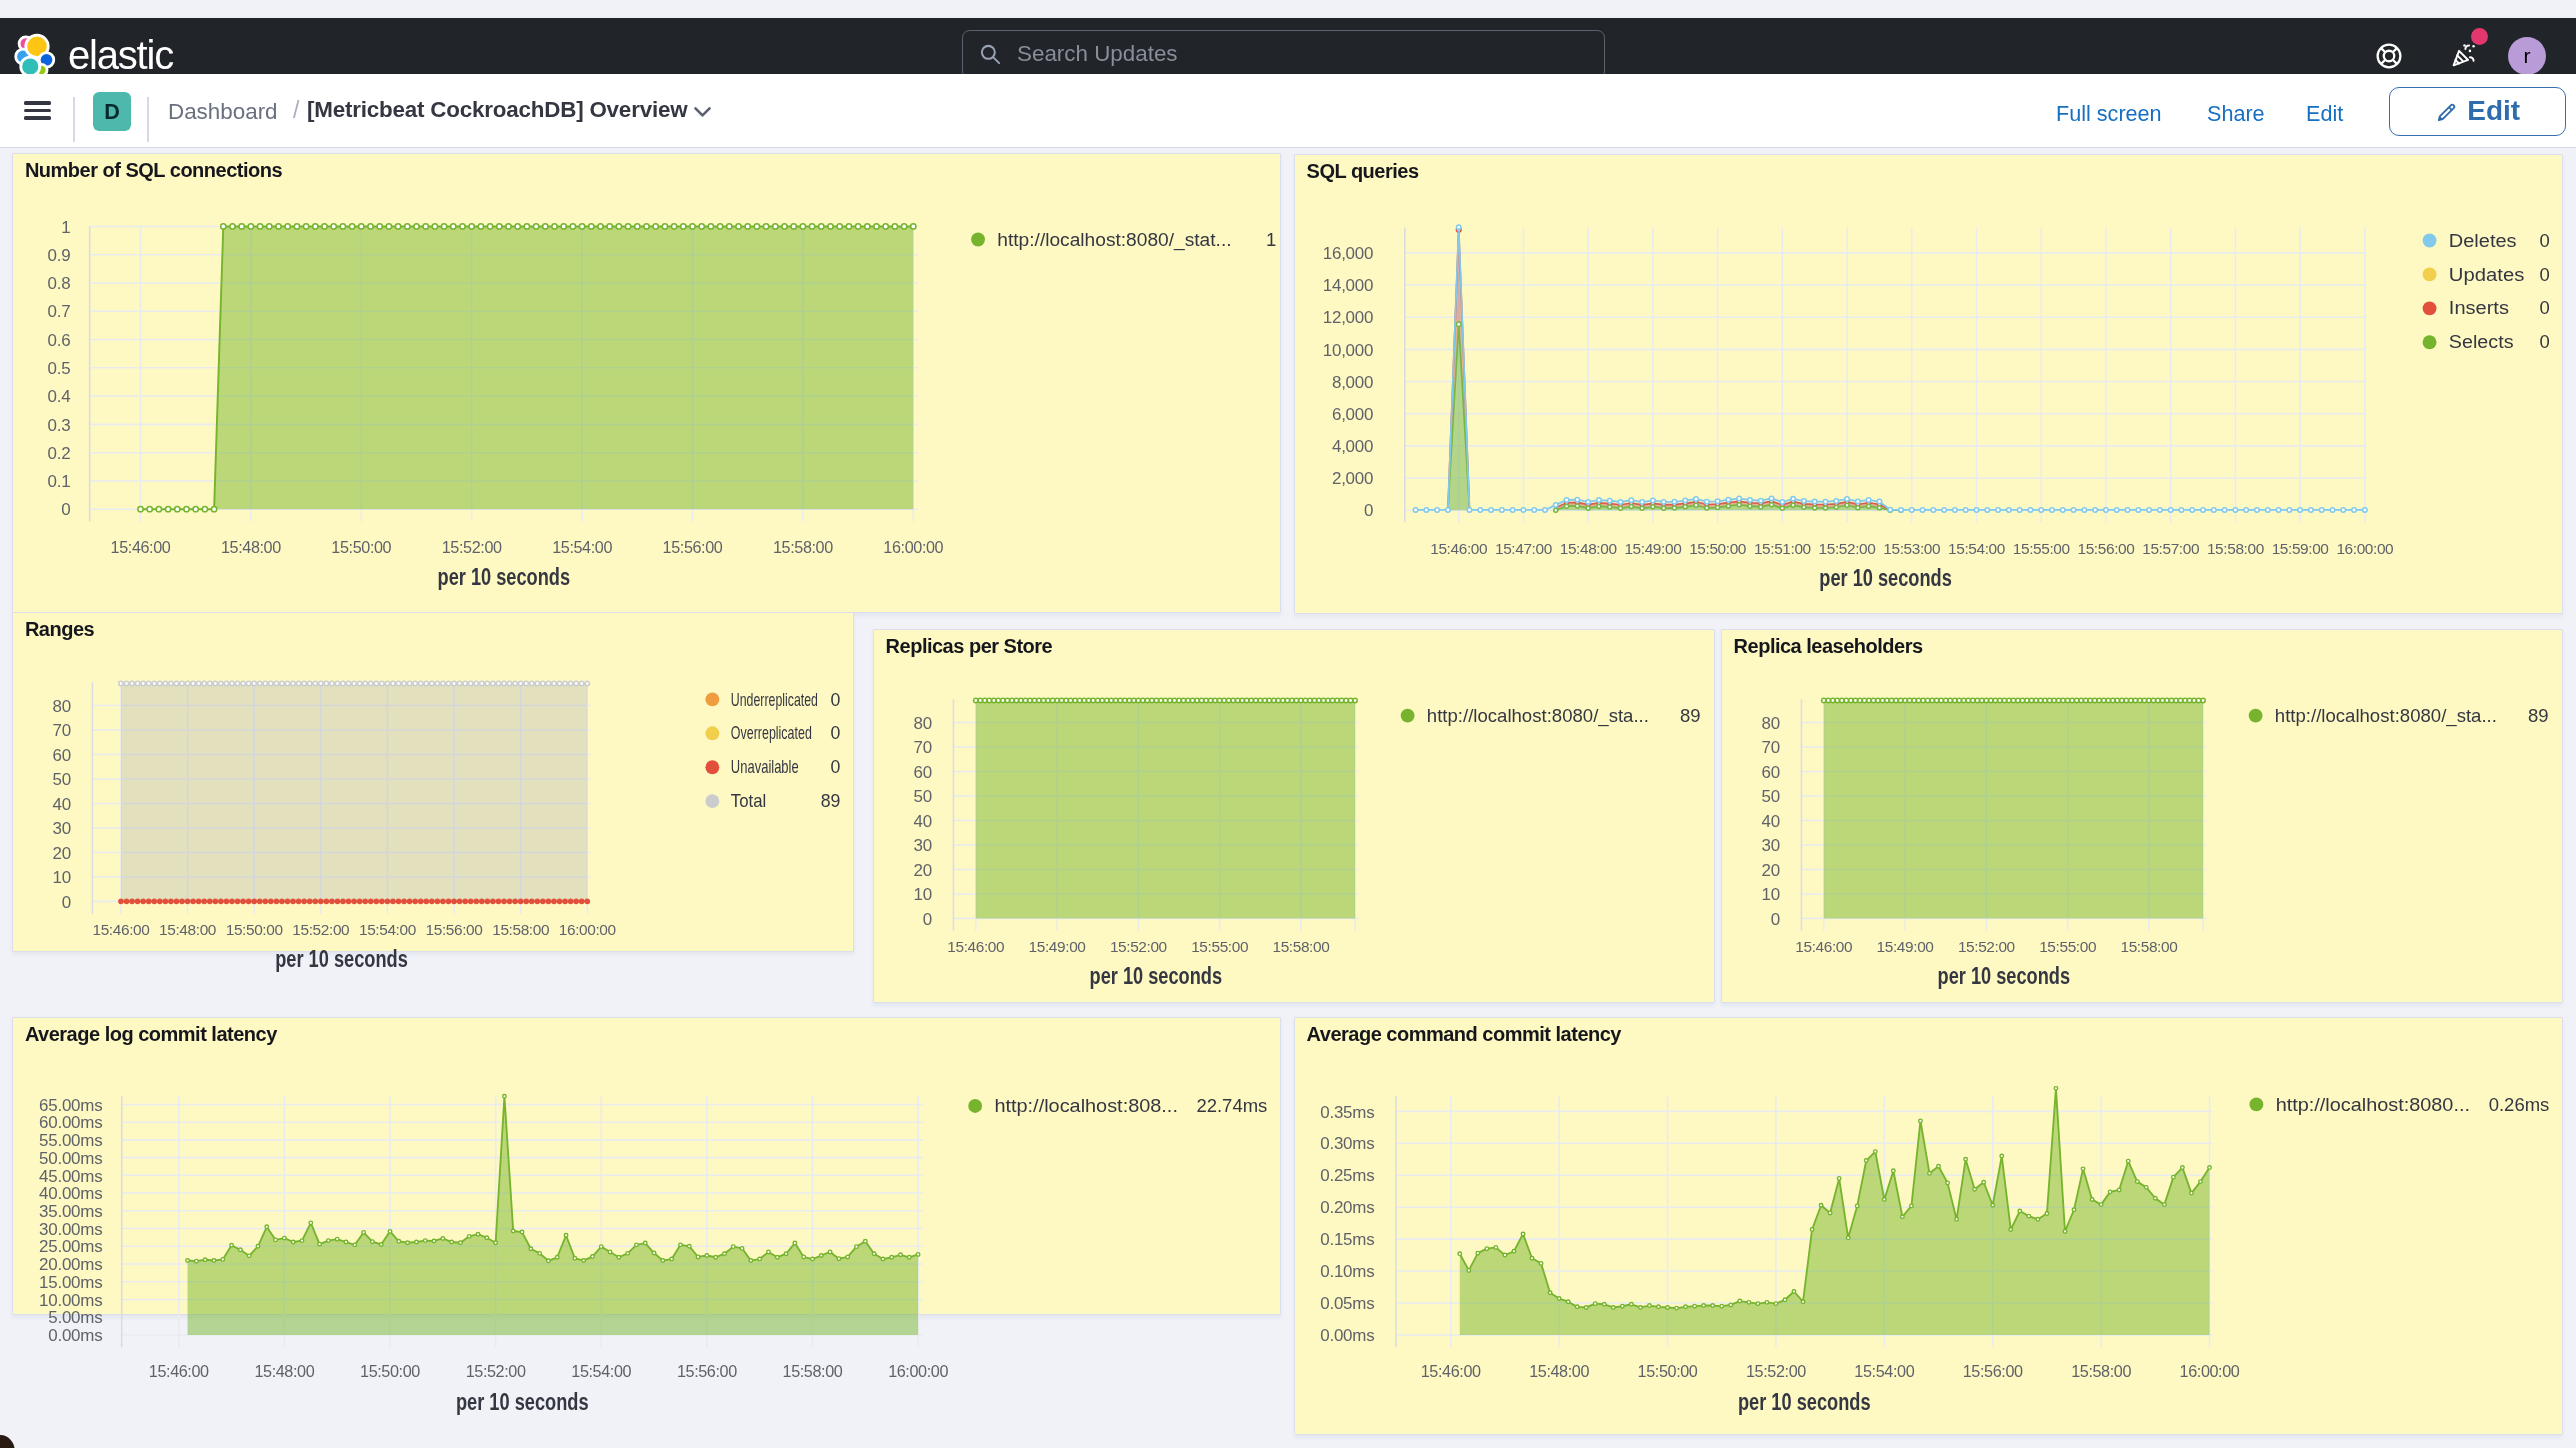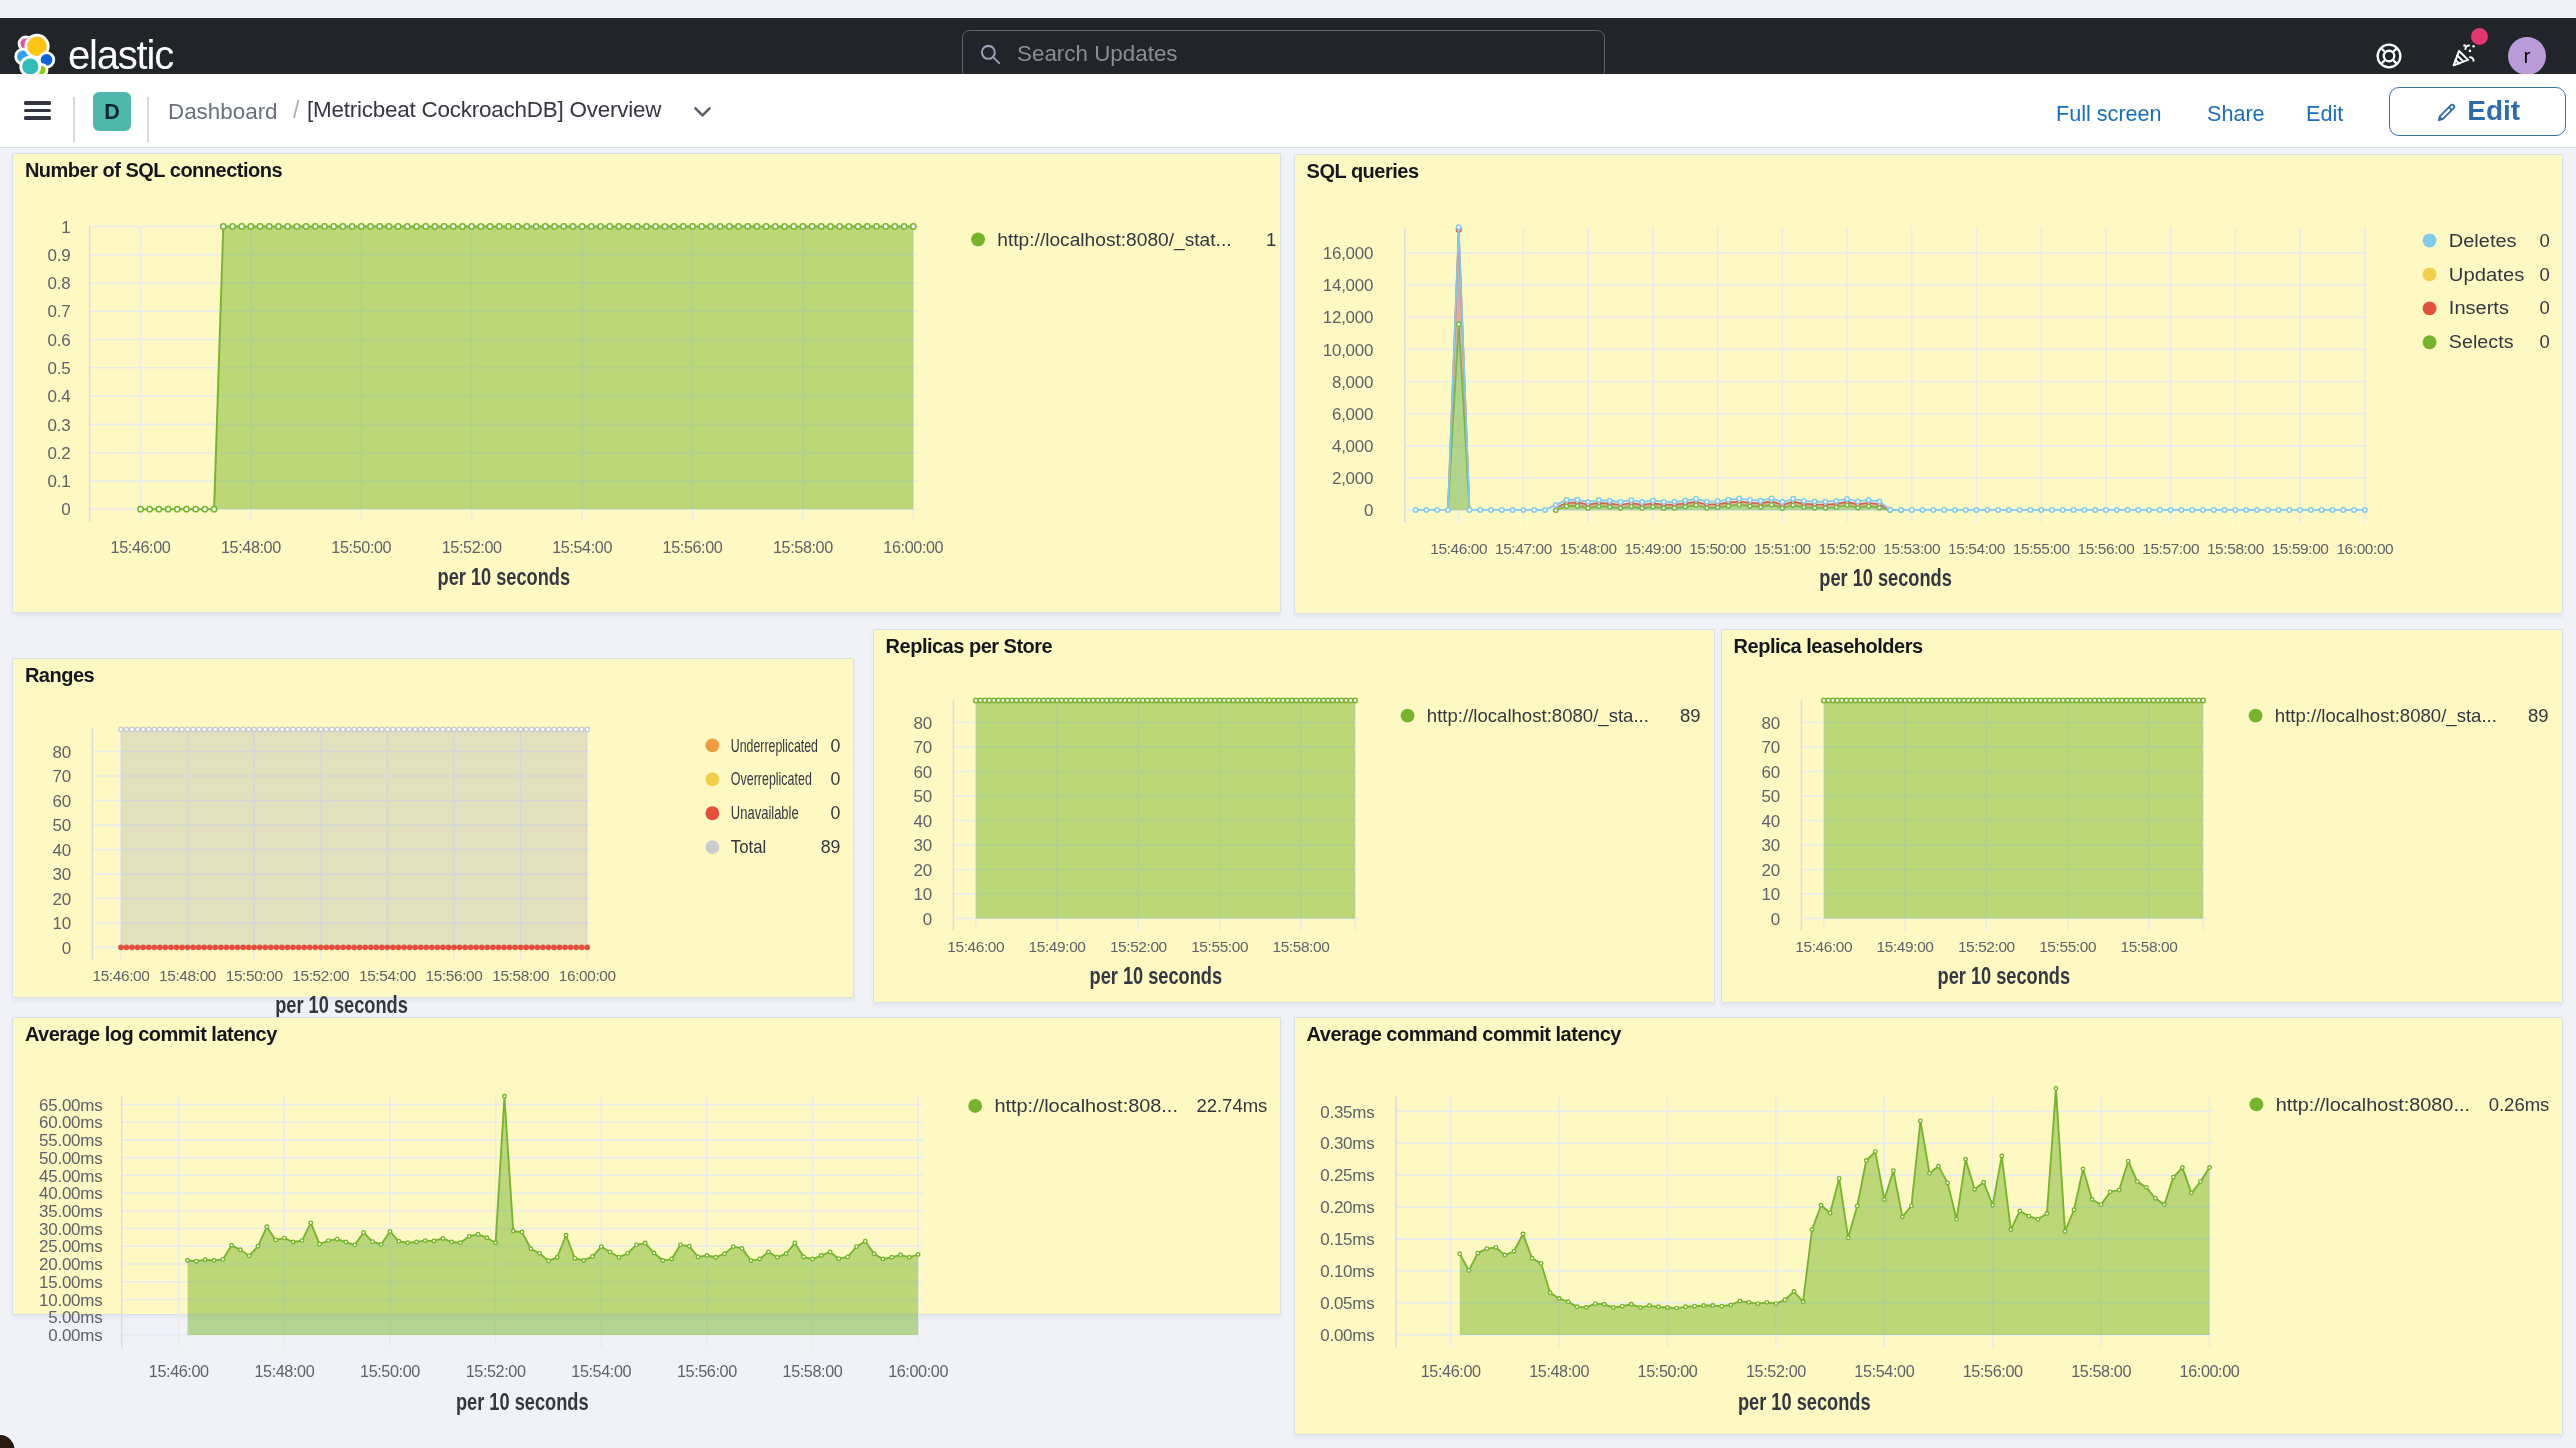--- a/index.html
+++ b/index.html
@@ -12,21 +12,21 @@
 .sbox{position:absolute;left:962px;top:11.6px;width:643px;height:49px;border:1.5px solid #5C626E;border-radius:7.7px}
 .sph{position:absolute;left:1017px;top:23px;color:#878E99;font-size:22.4px}
 .pinkdot{position:absolute;left:2471px;top:10px;width:17px;height:17px;border-radius:50%;background:#E4376F}
 .avatar{position:absolute;left:2508px;top:18.5px;width:38px;height:38px;border-radius:50%;background:#B99BD7;color:#000;font-size:21px;text-align:center;line-height:38px}
 .burger{position:absolute;left:24px;top:27px;width:27px;height:18.5px}
 .burger div{height:3.5px;background:#343741;border-radius:1.5px;margin-bottom:4px}
 .vdiv{position:absolute;top:23px;width:1.5px;height:45px;background:#D3DAE6}
 .dbadge{position:absolute;left:93px;top:18px;width:38px;height:39px;background:#4DB8AB;border-radius:6.2px;color:#04282d;font-size:21.6px;font-weight:bold;text-align:center;line-height:39px}
 .bc1{position:absolute;left:168px;top:25px;font-size:22.4px;color:#69707D}
 .slash{position:absolute;left:293px;top:23px;font-size:23px;color:#A9AFBA}
-.bc2{position:absolute;left:307px;top:23px;font-size:22.4px;font-weight:normal;color:#343741;letter-spacing:-0.2px}
+.bc2{position:absolute;left:307px;top:23px;font-size:22.4px;font-weight:bold;color:#343741;letter-spacing:-0.2px}
 .hlink{position:absolute;top:27px;font-size:21.6px;color:#176FC1}
 .editbtn{position:absolute;left:2389px;top:13px;width:177px;height:49px;border:1.9px solid #376FB0;border-radius:10px;color:#2F6CAD;font-size:28px;font-weight:bold;text-align:center;line-height:46px}
 .cornerblob{position:absolute;left:-14px;top:1435px;width:29px;height:34px;border-radius:50%;background:#2A1B12}
 </style></head><body>
 <div class="hdr">
     <svg width="77" height="77" viewBox="0 0 100 100" style="position:absolute;left:9.3px;top:8.5px;width:56px;height:59px">
 <g stroke="#fff" stroke-width="5">
 <circle cx="30" cy="27" r="12" fill="#F04E98"></circle>
 <circle cx="25" cy="50" r="13" fill="#36A2EF"></circle>
 <circle cx="50" cy="32" r="20" fill="#FEC514"></circle>
@@ -460,21 +460,21 @@
       <text x="1497" y="163" font-size="24" fill="#343741" textLength="98" lengthAdjust="spacingAndGlyphs">Updates</text>
       <text x="1628" y="163" font-size="24" fill="#343741" text-anchor="end">0</text>
       <circle cx="1472" cy="199" r="9" fill="#E2503C"></circle>
       <text x="1497" y="207" font-size="24" fill="#343741" textLength="78" lengthAdjust="spacingAndGlyphs">Inserts</text>
       <text x="1628" y="207" font-size="24" fill="#343741" text-anchor="end">0</text>
       <circle cx="1472" cy="243" r="9" fill="#77B42D"></circle>
       <text x="1497" y="251" font-size="24" fill="#343741" textLength="84" lengthAdjust="spacingAndGlyphs">Selects</text>
       <text x="1628" y="251" font-size="24" fill="#343741" text-anchor="end">0</text>
     </svg>
   </div>
-<div class="panel" style="left:12.3px;top:658px;width:842px;height:340px">
+<div class="panel" style="left:12.3px;top:612px;width:842px;height:340px">
     <div class="ptitle">Ranges</div>
     <svg class="cs" width="842" height="374" viewBox="0 0 1092 485">
       <line x1="103" y1="374" x2="749" y2="374" stroke="#E9EBEF" stroke-width="2"></line>
       <text x="75" y="382" font-size="22" fill="#5F6269" text-anchor="end" letter-spacing="-0.3">0</text>
       <line x1="103" y1="342.25" x2="749" y2="342.25" stroke="#E9EBEF" stroke-width="2"></line>
       <text x="75" y="350.25" font-size="22" fill="#5F6269" text-anchor="end" letter-spacing="-0.3">10</text>
       <line x1="103" y1="310.5" x2="749" y2="310.5" stroke="#E9EBEF" stroke-width="2"></line>
       <text x="75" y="318.5" font-size="22" fill="#5F6269" text-anchor="end" letter-spacing="-0.3">20</text>
       <line x1="103" y1="278.75" x2="749" y2="278.75" stroke="#E9EBEF" stroke-width="2"></line>
       <text x="75" y="286.75" font-size="22" fill="#5F6269" text-anchor="end" letter-spacing="-0.3">30</text>

